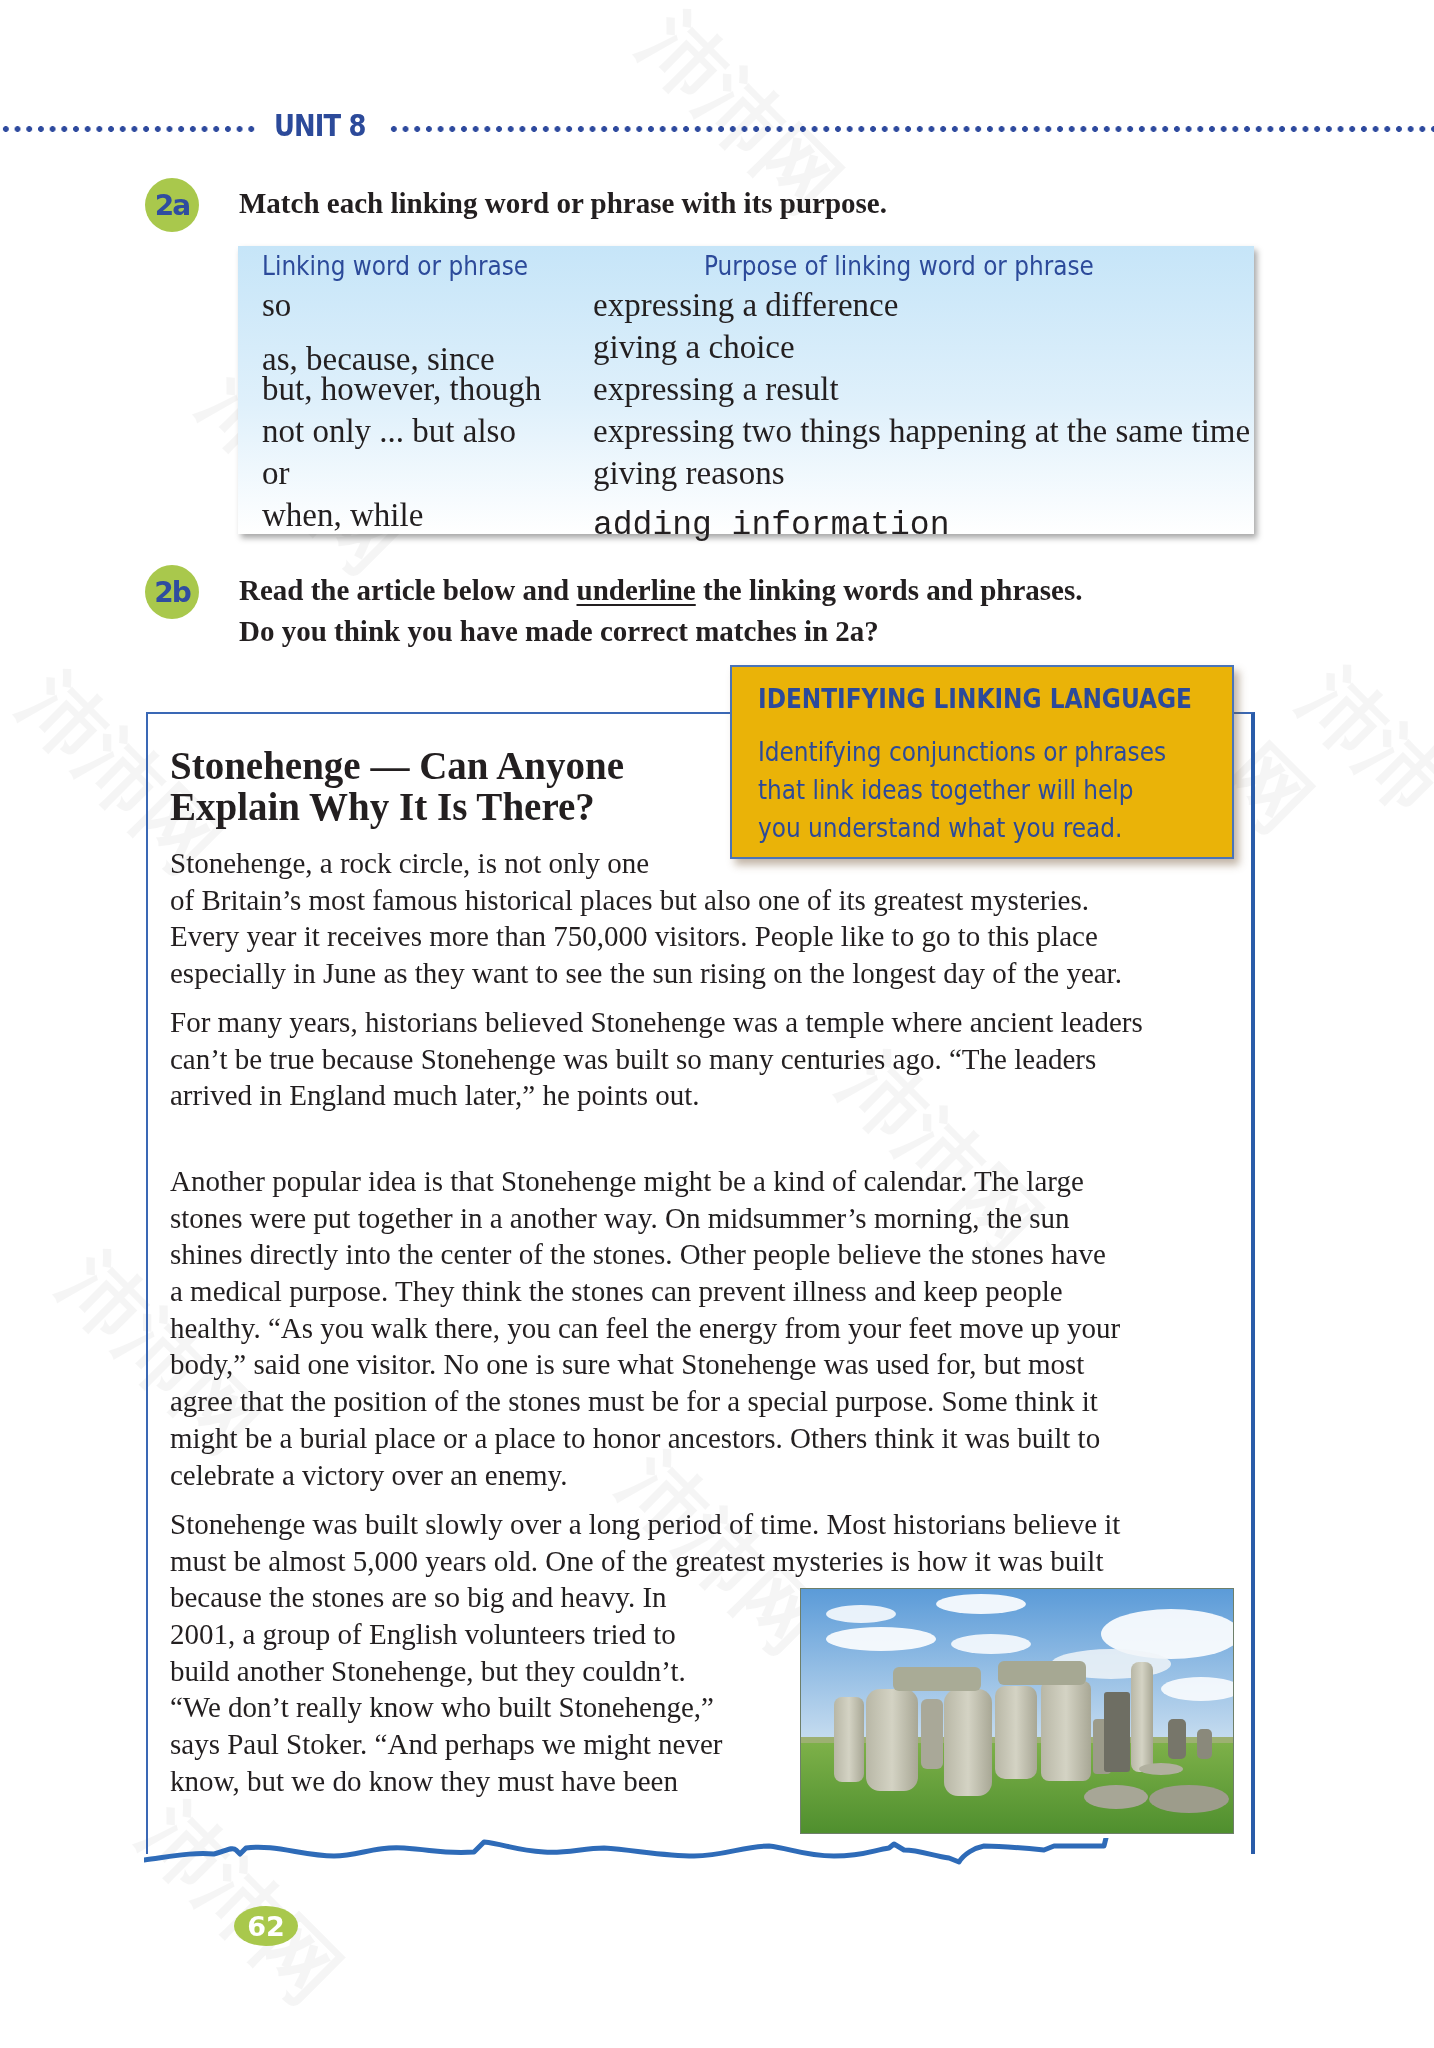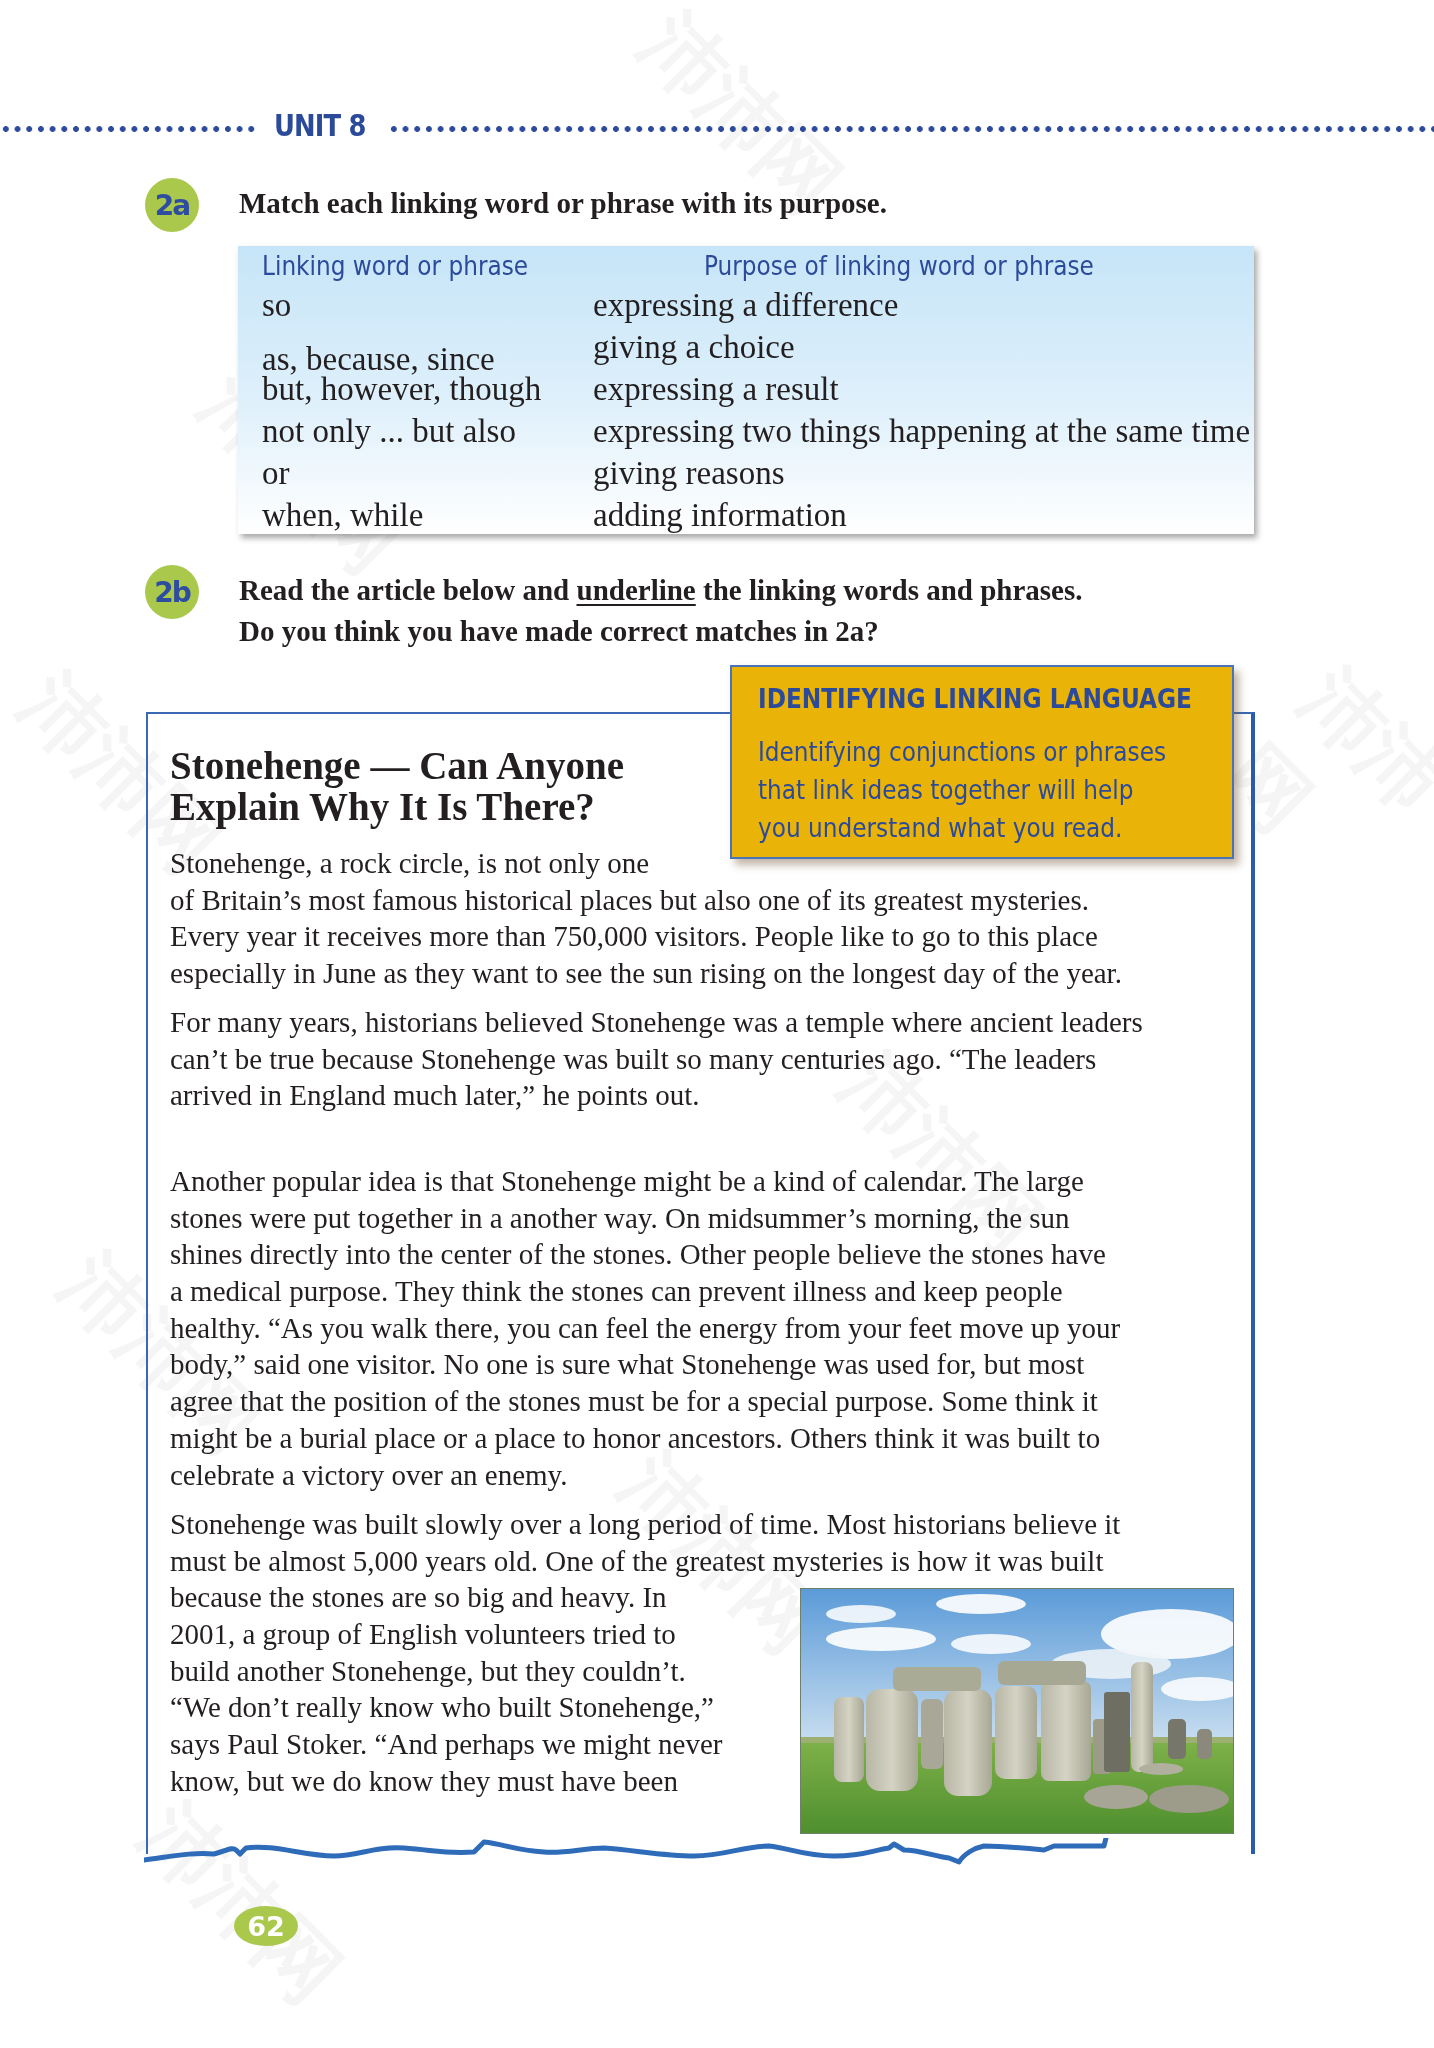--- a/index.html
+++ b/index.html
@@ -124,21 +124,21 @@
   <div class="td" style="left:24px; top:122px;">but, however, though</div>
   <div class="td" style="left:24px; top:164px;">not only ... but also</div>
   <div class="td" style="left:24px; top:206px;">or</div>
   <div class="td" style="left:24px; top:248px;">when, while</div>
 
   <div class="td" style="left:355px; top:38px;">expressing a difference</div>
   <div class="td" style="left:355px; top:80px;">giving a choice</div>
   <div class="td" style="left:355px; top:122px;">expressing a result</div>
   <div class="td" style="left:355px; top:164px;">expressing two things happening at the same time</div>
   <div class="td" style="left:355px; top:206px;">giving reasons</div>
-  <div class="td" style="left:355px; top:248px;">adding information</div>
+  <div class="td" style="left:355px; top:259px;font-family:Liberation Mono, monospace;">adding information</div>
 </div>
 
 <div class="badge" style="left:145px; top:565px;">2b</div>
 <div class="instr" style="top:570px;">
   <div><span>Read the article below and </span><u>underline</u><span> the linking words and phrases.</span></div>
   <div>Do you think you have made correct matches in 2a?</div>
 </div>
 
 <div class="frame"></div>
 <svg class="wave" width="1110" height="34" viewBox="0 0 1110 34">

